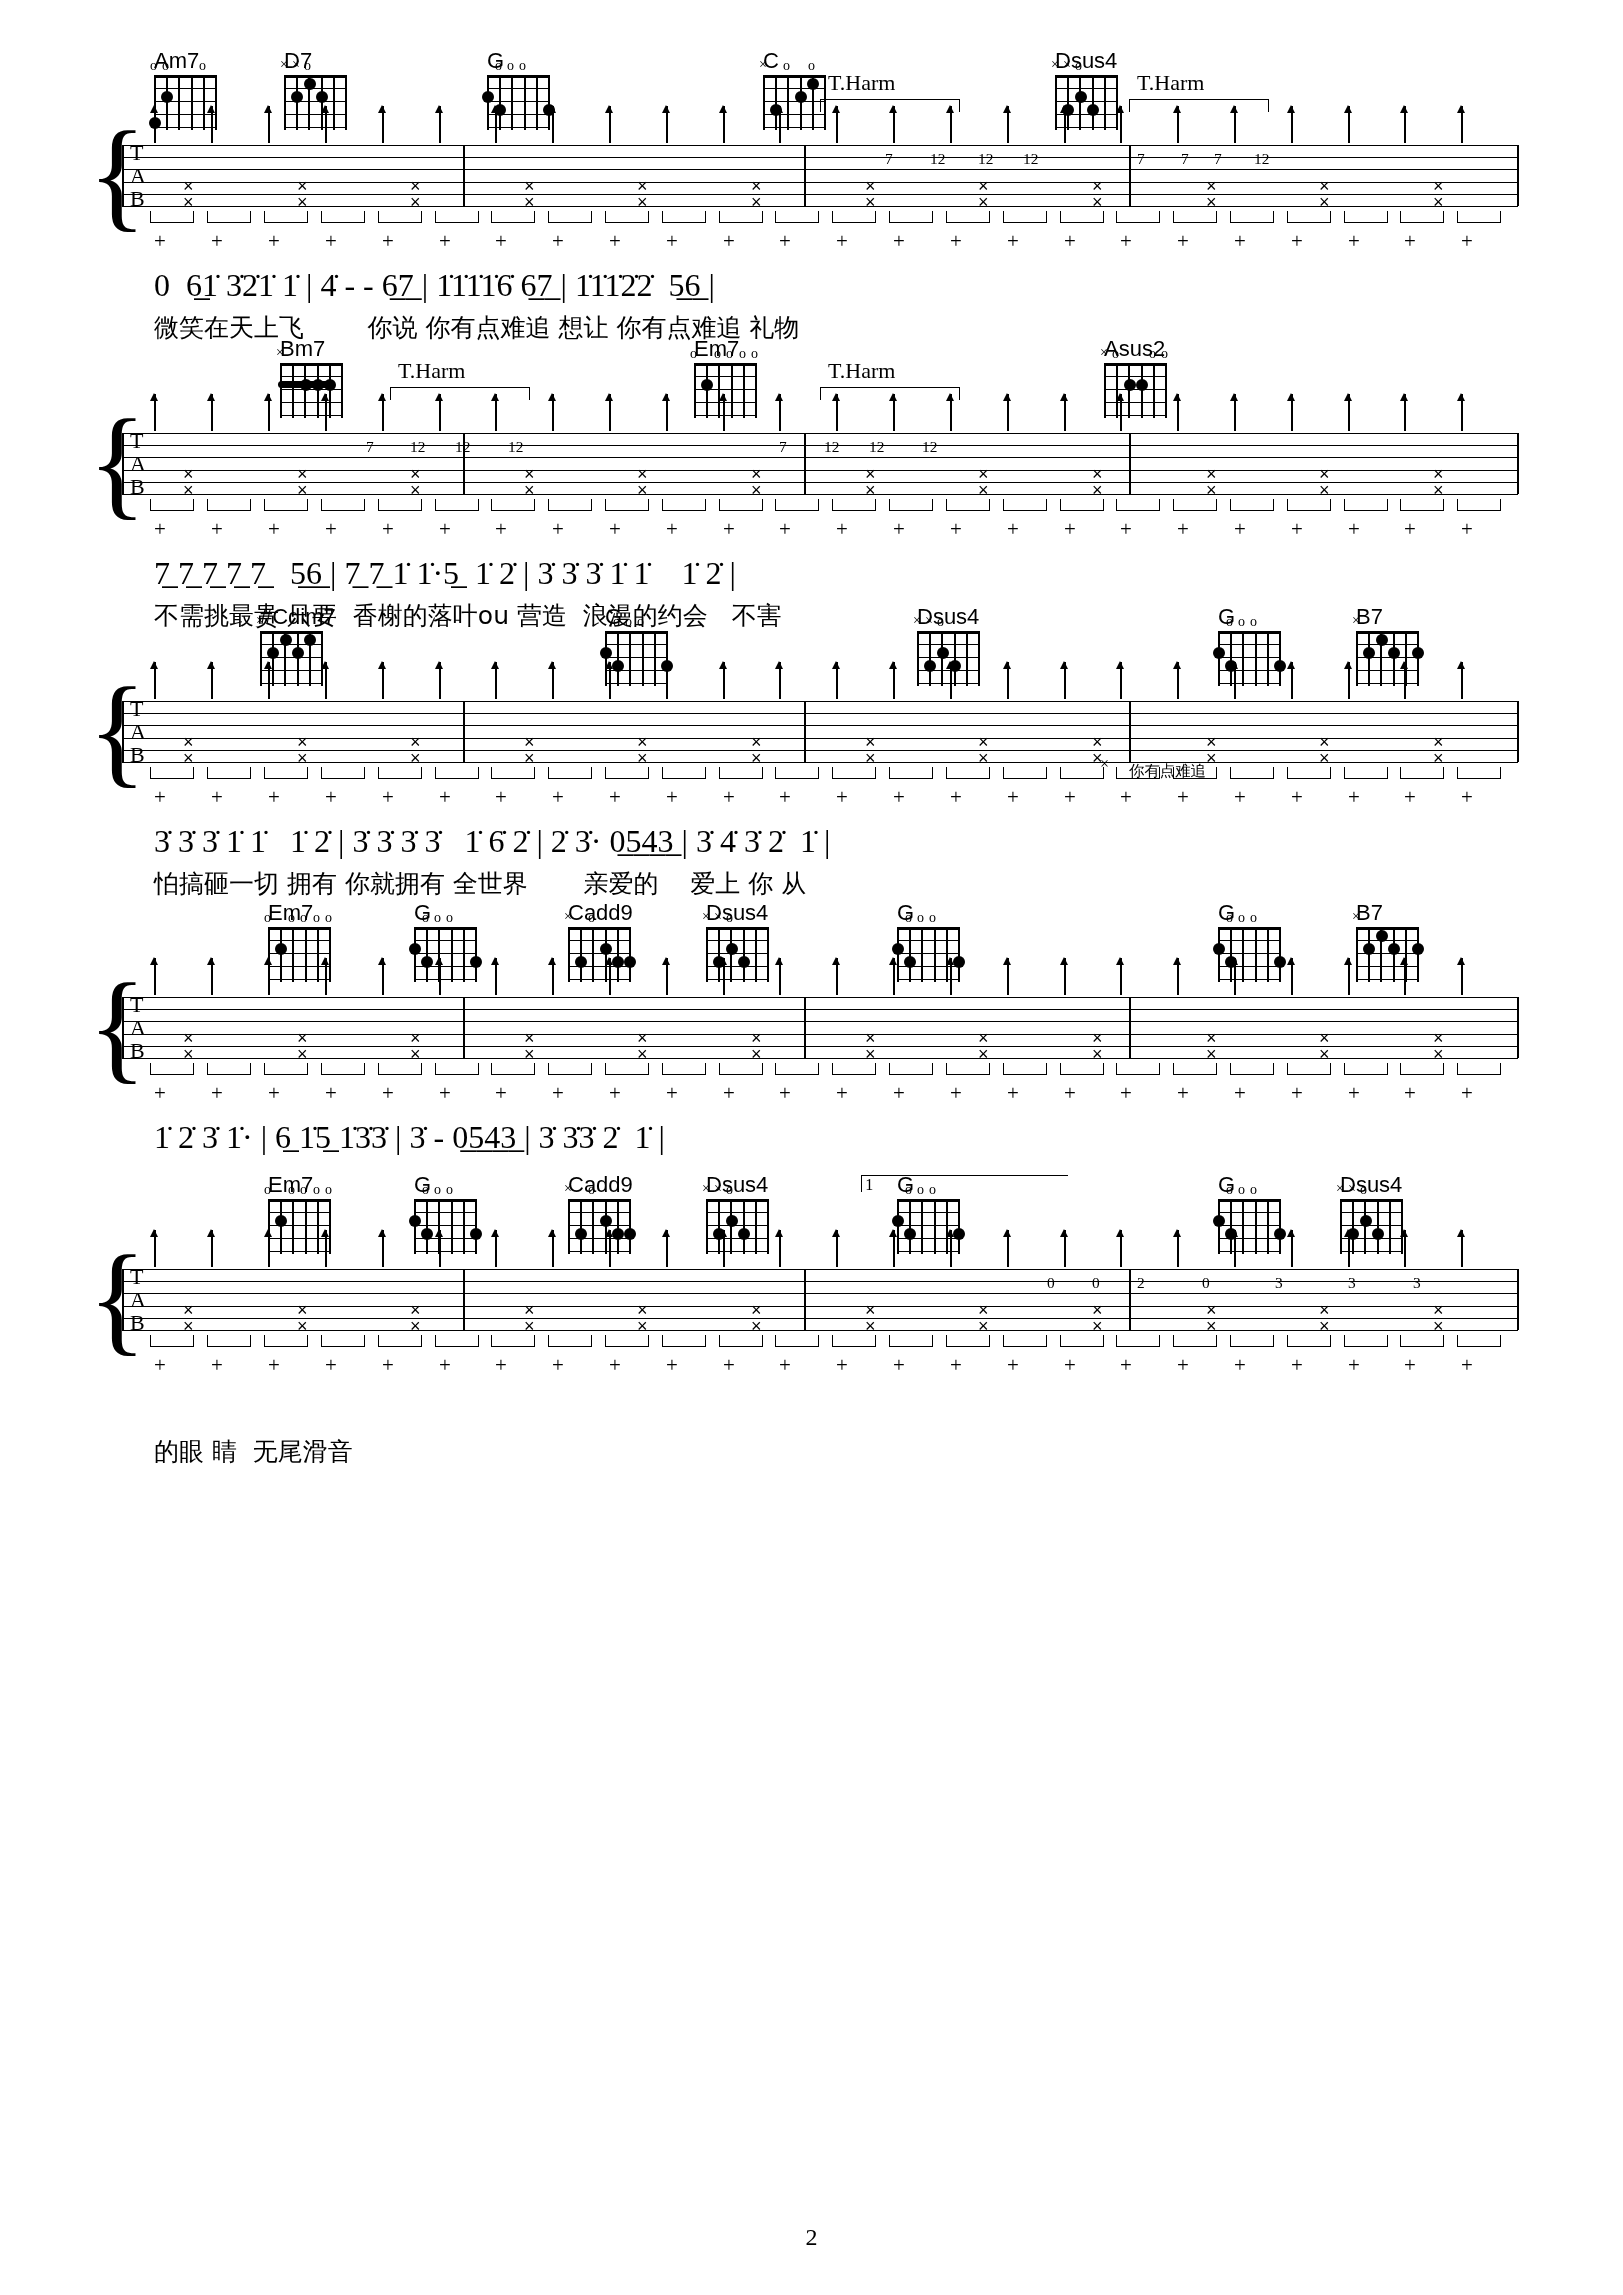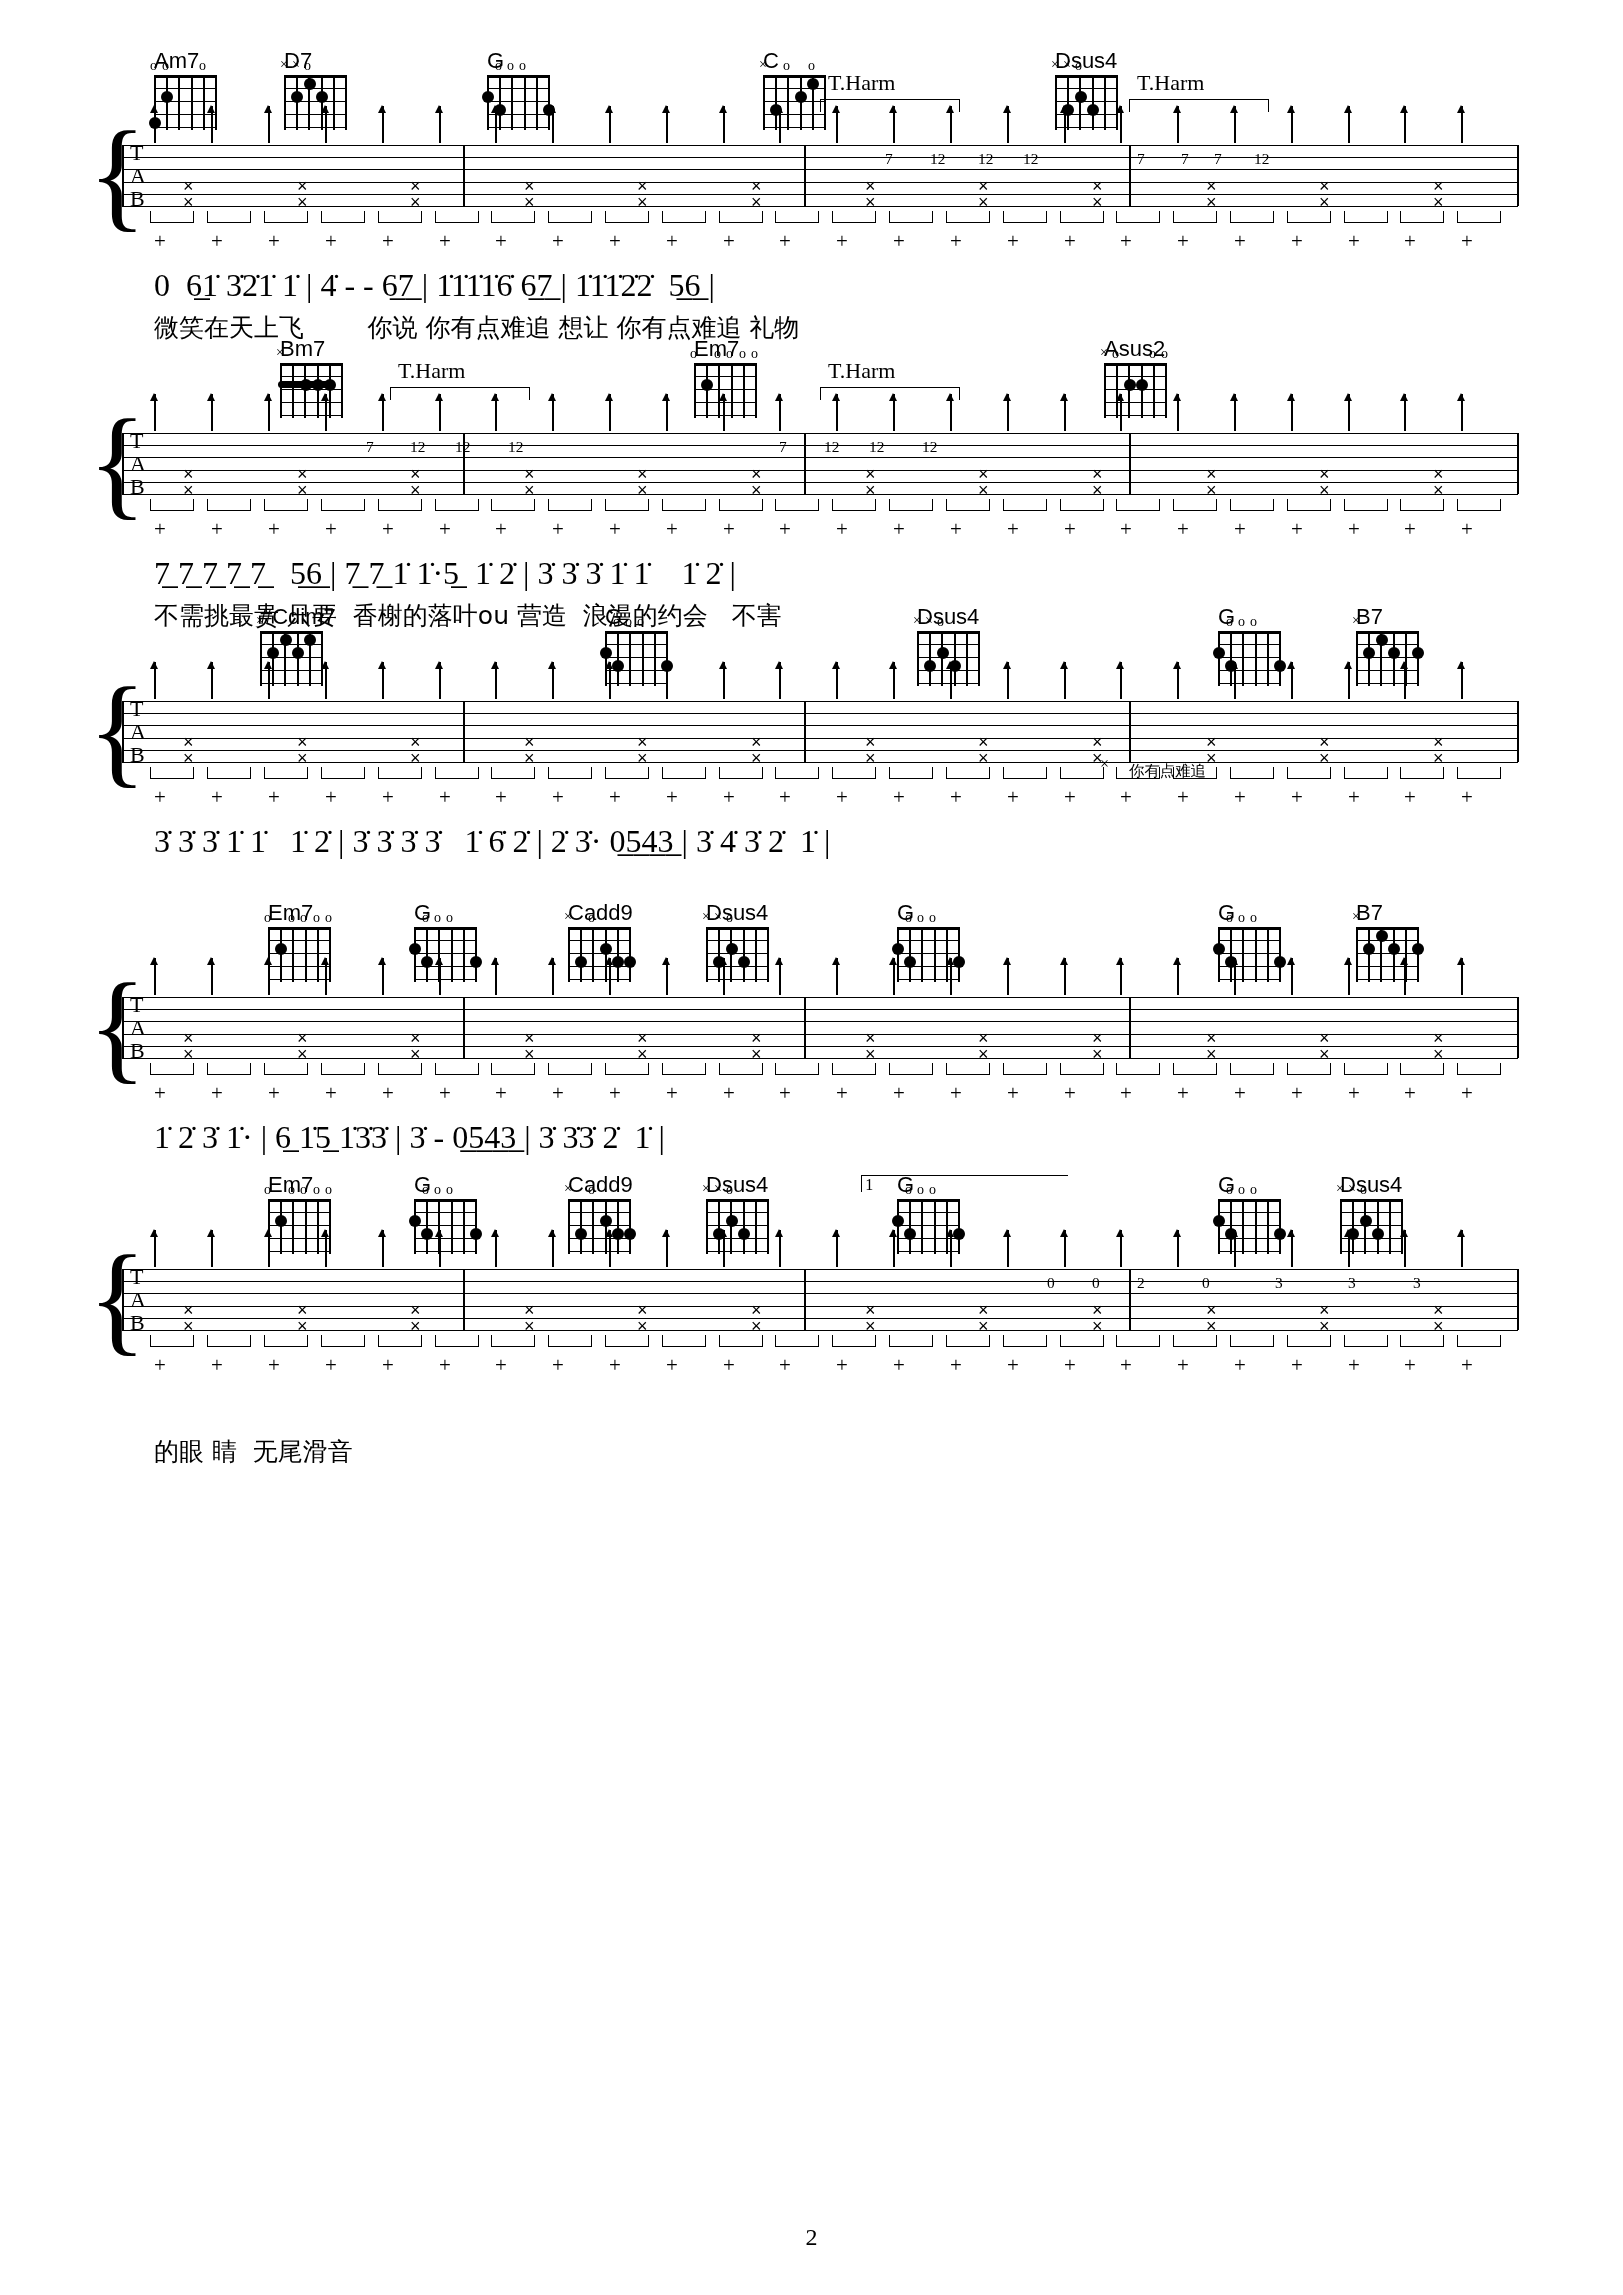--- a/index.html
+++ b/index.html
@@ -688,20 +688,21 @@
           <div class="plus" style="left:942px;top:0">+</div>
           <div class="plus" style="left:998px;top:0">+</div>
           <div class="plus" style="left:1055px;top:0">+</div>
           <div class="plus" style="left:1112px;top:0">+</div>
           <div class="plus" style="left:1169px;top:0">+</div>
           <div class="plus" style="left:1226px;top:0">+</div>
           <div class="plus" style="left:1282px;top:0">+</div>
           <div class="plus" style="left:1339px;top:0">+</div>
         </div>
         <div class="melody" style="left:32px;top:218px">3̇ 3̇ 3̇ 1̇ 1̇   1̇ 2̇ | 3̇ 3̇ 3̇ 3̇   1̇ 6̇ 2̇ | 2̇ 3̇· 0̲5̲4̲3̲ | 3̇ 4̇ 3̇ 2̇  1̇ |</div>
+        <div class="lyric" style="left:32px;top:262px">怕搞砸一切 拥有 你就拥有 全世界       亲爱的    爱上 你 从</div>
       </div>
       <div class="sys" style="top:901px;height:268px">
         <div class="chordbox" style="left:146px;top:0px">
           <div class="chordname">Em7</div>
           <div class="grid">
             <div class="nut"></div>
             <div class="v" style="left:0px"></div>
             <div class="v" style="left:12px"></div>
             <div class="v" style="left:24px"></div>
             <div class="v" style="left:37px"></div>

